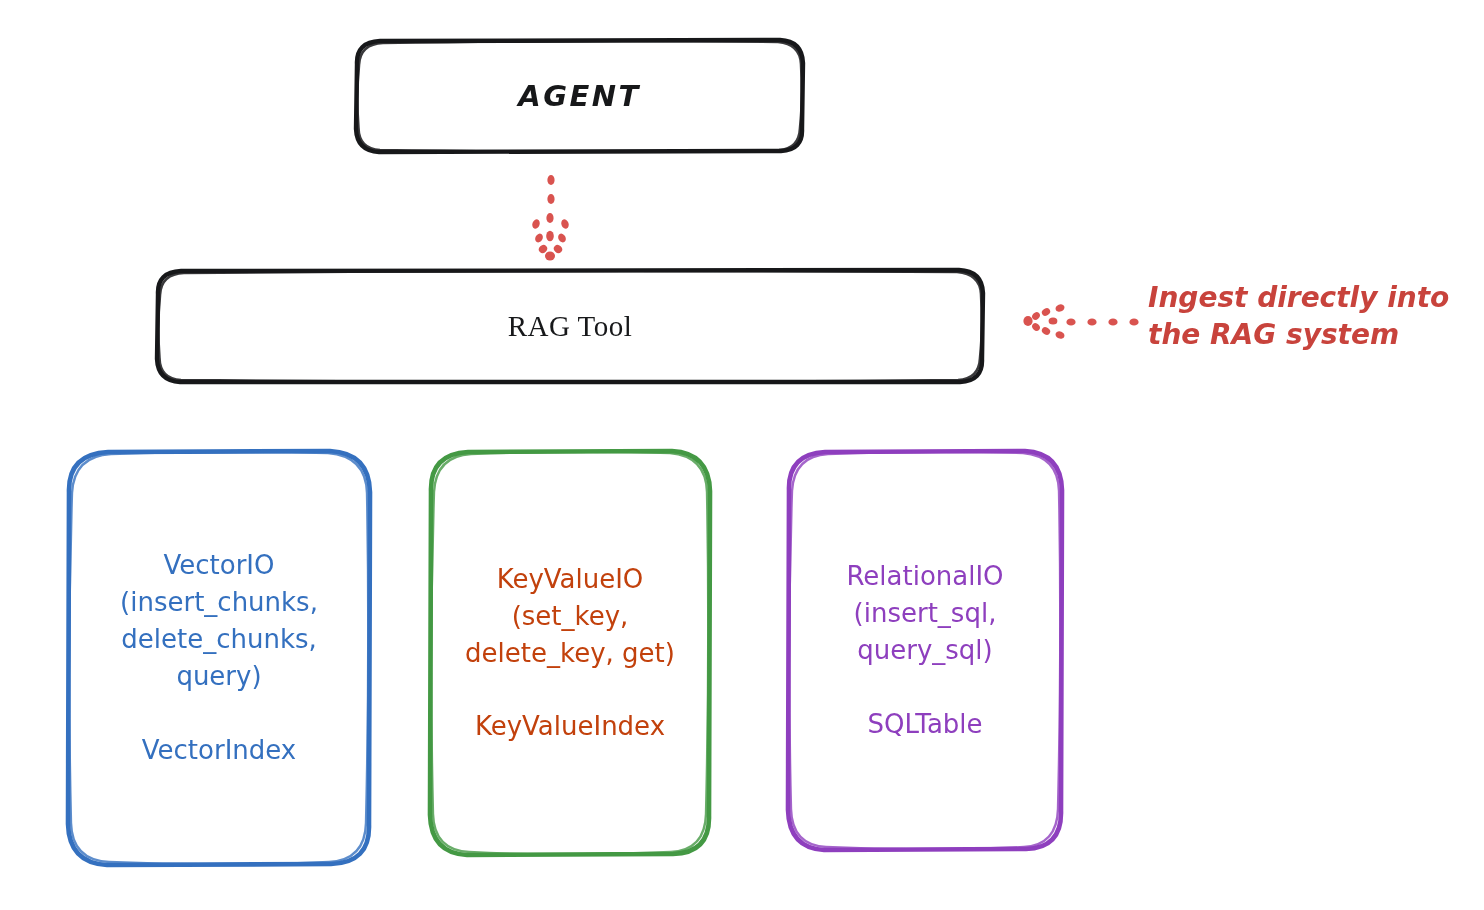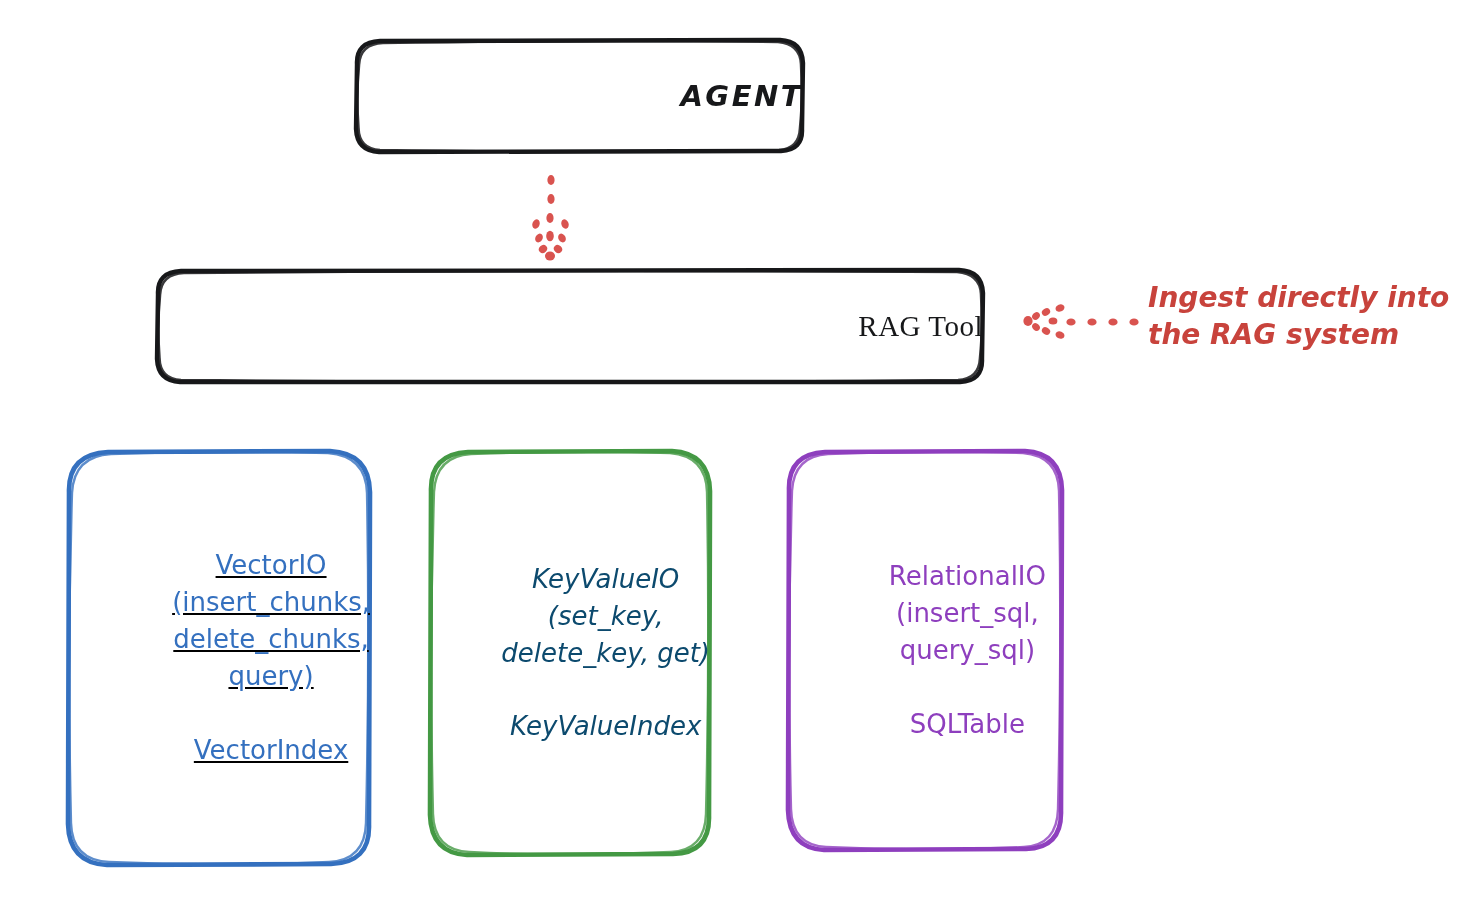--- a/index.html
+++ b/index.html
@@ -24,21 +24,21 @@
     top: 0;
     width: 1484px;
     height: 910px;
     pointer-events: none;
   }
   .node {
     position: absolute;
     box-sizing: border-box;
     display: flex;
     align-items: center;
-    justify-content: flex-end;
+    justify-content: center;
     text-align: center;
   }
   .node-label {
     white-space: pre-line;
     line-height: 1.34;
   }
 
   
   #agent-node {
     left: 356px;
@@ -63,31 +63,31 @@
     height: 112px;
   }
   #rag-tool-node .node-label {
     font-family: Liberation Serif, serif;
     font-size: 29px;
     letter-spacing: 0.5px;
     color: #17181a;
   }
 
   
-  #vector-io-node  { left: 68px;  top: 451px; width: 302px; height: 414px; text-decoration: underline; }
+  #vector-io-node  { left: 68px;  top: 451px; width: 302px; height: 414px; }
   #keyvalue-io-node{ left: 430px; top: 451px; width: 280px; height: 404px; }
-  #relational-io-node { left: 772px; top: 451px; width: 274px; height: 399px; }
+  #relational-io-node { left: 788px; top: 451px; width: 274px; height: 399px; }
 
   .store .node-label {
     font-family: "DejaVu Sans", sans-serif;
     font-size: 26px;
     line-height: 1.42;
   }
   #vector-io-node .node-label     { color: #3470bf; }
-  #keyvalue-io-node .node-label   { color: #0c4a6e; font-style: italic; }
+  #keyvalue-io-node .node-label   { color: #c2410c; }
   #relational-io-node .node-label { color: #8e3fbe; }
 
   
   #ingest-annotation {
     position: absolute;
     left: 1148px;
     top: 280px;
     width: 330px;
     color: #c8433c;
     font-family: "DejaVu Sans", sans-serif;

